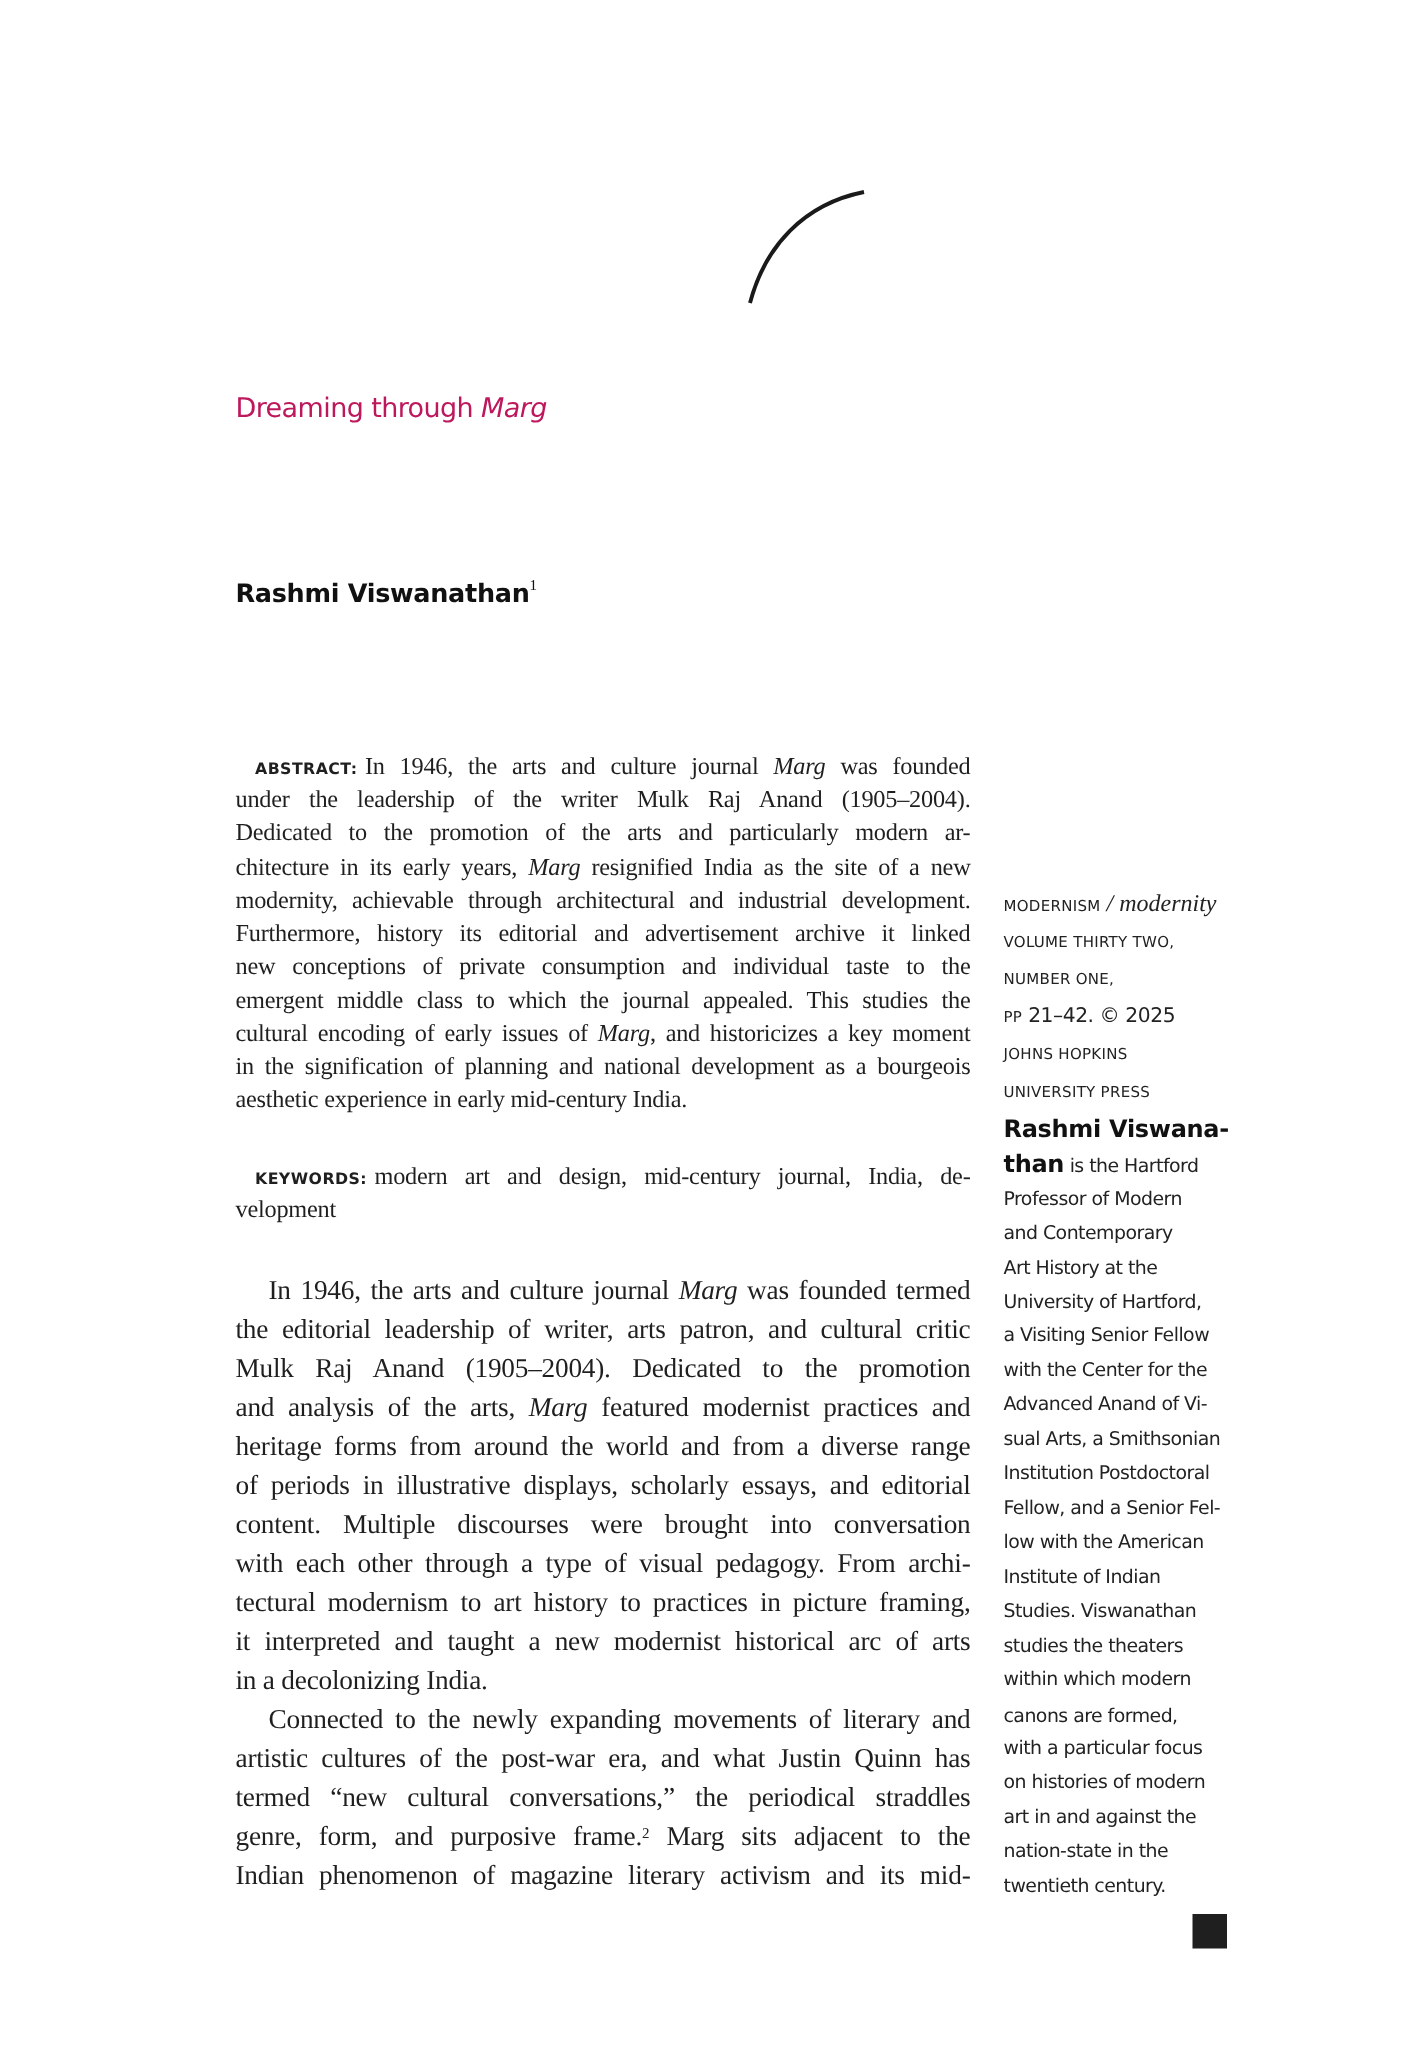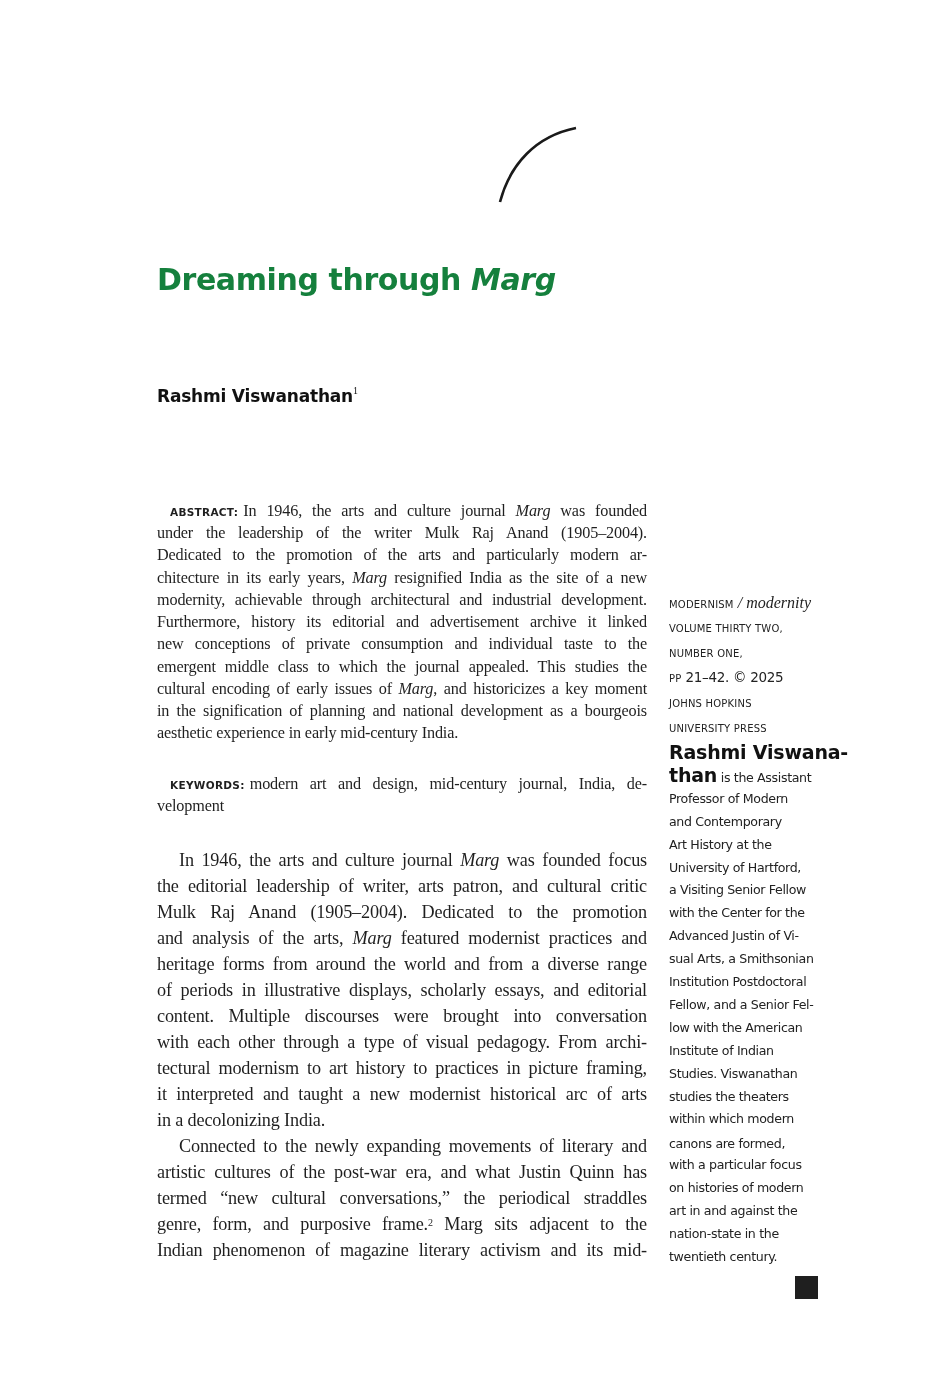--- a/index.html
+++ b/index.html
@@ -3,42 +3,42 @@
 <meta charset="utf-8">
 <style>
   html, body { margin: 0; padding: 0; background: #ffffff; }
   body { width: 934px; height: 1380px; position: relative; overflow: hidden; color: #1f1f1f; }
   .abs { position: absolute; }
   .sans { font-family: "DejaVu Sans", sans-serif; }
   .serif { font-family: "Liberation Serif", serif; }
 
   #arc { left: 496px; top: 124px; width: 84px; height: 80px; }
 
-  #title { left: 157px; top: 262px; font-size: 30px; font-weight: bold; letter-spacing: -0.4px; color: #15803d; white-space: nowrap; }
+  #title { left: 157px; top: 262px; font-size: 18px; font-weight: normal; letter-spacing: -0.4px; color: #be185d; white-space: nowrap; }
   #title i { font-style: italic; }
   #author { left: 157px; top: 386px; font-size: 17px; font-weight: bold; letter-spacing: -0.2px; color: #111; white-space: nowrap; }
   #author sup { font-family: "Liberation Serif", serif; font-weight: normal; font-size: 10px; vertical-align: top; position: relative; top: -1px; }
 
   .line { position: absolute; left: 157px; width: 490px; white-space: nowrap; text-align: justify; text-align-last: justify; }
   .line.last { text-align-last: left; }
   .abstract .line { font-size: 16.2px; line-height: 22px; letter-spacing: -0.15px; }
   .body-text .line { font-size: 18.2px; line-height: 26px; letter-spacing: -0.15px; }
   .line.indent { left: 179px; width: 468px; }
   .smallcap { font-family: "DejaVu Sans", sans-serif; font-weight: bold; font-size: 10.5px; letter-spacing: 0.3px; margin-right: 5px; margin-left: 13px; }
   .line i { font-style: italic; }
   .line sup { font-size: 10px; vertical-align: top; position: relative; top: -1px; }
 
   #meta { left: 669px; top: 548px; width: 200px; }
   .meta-line { position: absolute; left: 0; white-space: nowrap; font-family: "DejaVu Sans", sans-serif; font-size: 10px; letter-spacing: 0.2px; color: #222; margin-top: 44px; }
   .meta-line .big { font-size: 13.5px; letter-spacing: -0.3px; }
   .meta-line .it { font-family: "Liberation Serif", serif; font-style: italic; font-size: 16px; letter-spacing: 0; }
 
   #bio { left: 669px; top: 741px; width: 160px; }
   .bio-line { position: absolute; left: 0; white-space: nowrap; font-family: "DejaVu Sans", sans-serif; font-size: 12.6px; letter-spacing: -0.35px; color: #222; line-height: 23px; }
-  .bio-line b { font-weight: bold; font-size: 19px; color: #111; letter-spacing: -0.2px; }
+  .bio-line b { font-weight: bold; font-size: 16px; color: #111; letter-spacing: -0.2px; }
 
   #end-mark { left: 795px; top: 1276px; width: 23px; height: 23px; background: #1f1f1f; }
 </style>
 </head>
 <body>
 
 <svg id="arc" class="abs" viewBox="0 0 84 80">
   <path d="M4 78 C 14 40, 40 12, 80 4" fill="none" stroke="#1a1a1a" stroke-width="2.6" stroke-linecap="butt"></path>
 </svg>
 
@@ -57,21 +57,21 @@
   <div class="line" style="top:656px">emergent middle class to which the journal appealed. This studies the</div>
   <div class="line" style="top:678px"><span>cultural encoding of early issues of </span><i>Marg</i><span>, and historicizes a key moment</span></div>
   <div class="line" style="top:700px">in the signification of planning and national development as a bourgeois</div>
   <div class="line last" style="top:722px">aesthetic experience in early mid-century India.</div>
 
   <div class="line" style="top:773px"><span class="smallcap">KEYWORDS:</span><span>modern art and design, mid-century journal, India, de-</span></div>
   <div class="line last" style="top:795px">velopment</div>
 </div>
 
 <div class="body-text serif">
-  <div class="line indent" style="top:847px"><span>In 1946, the arts and culture journal </span><i>Marg</i><span> was founded focus</span></div>
+  <div class="line indent" style="top:847px"><span>In 1946, the arts and culture journal </span><i>Marg</i><span> was founded termed</span></div>
   <div class="line" style="top:873px">the editorial leadership of writer, arts patron, and cultural critic</div>
   <div class="line" style="top:899px">Mulk Raj Anand (1905–2004). Dedicated to the promotion</div>
   <div class="line" style="top:925px"><span>and analysis of the arts, </span><i>Marg</i><span> featured modernist practices and</span></div>
   <div class="line" style="top:951px">heritage forms from around the world and from a diverse range</div>
   <div class="line" style="top:977px">of periods in illustrative displays, scholarly essays, and editorial</div>
   <div class="line" style="top:1003px">content. Multiple discourses were brought into conversation</div>
   <div class="line" style="top:1029px">with each other through a type of visual pedagogy. From archi-</div>
   <div class="line" style="top:1055px">tectural modernism to art history to practices in picture framing,</div>
   <div class="line" style="top:1081px">it interpreted and taught a new modernist historical arc of arts</div>
   <div class="line last" style="top:1107px">in a decolonizing India.</div>
@@ -87,28 +87,28 @@
   <div class="meta-line" style="top:2px"><span>MODERNISM</span><span class="it"> / </span><span class="it">modernity</span></div>
   <div class="meta-line" style="top:31px">VOLUME THIRTY TWO,</div>
   <div class="meta-line" style="top:56px">NUMBER ONE,</div>
   <div class="meta-line" style="top:77px"><span>PP</span><span class="big"> 21–42. © 2025</span></div>
   <div class="meta-line" style="top:106px">JOHNS HOPKINS</div>
   <div class="meta-line" style="top:131px">UNIVERSITY PRESS</div>
 </div>
 
 <div id="bio" class="abs">
     <div class="bio-line" style="top: 0px;"><b>Rashmi Viswana-</b></div>
-    <div class="bio-line" style="top: 22.9px;"><b>than</b><span> is the Assistant</span></div>
+    <div class="bio-line" style="top: 22.9px;"><b>than</b><span> is the Hartford</span></div>
     <div class="bio-line" style="top: 45.8px;"><span>Professor of Modern</span></div>
     <div class="bio-line" style="top: 68.7px;"><span>and Contemporary</span></div>
     <div class="bio-line" style="top: 91.6px;"><span>Art History at the</span></div>
     <div class="bio-line" style="top: 114.5px;"><span>University of Hartford,</span></div>
     <div class="bio-line" style="top: 137.4px;"><span>a Visiting Senior Fellow</span></div>
     <div class="bio-line" style="top: 160.3px;"><span>with the Center for the</span></div>
-    <div class="bio-line" style="top: 183.2px;"><span>Advanced Justin of Vi-</span></div>
+    <div class="bio-line" style="top: 183.2px;"><span>Advanced Anand of Vi-</span></div>
     <div class="bio-line" style="top: 206.1px;"><span>sual Arts, a Smithsonian</span></div>
     <div class="bio-line" style="top: 229px;"><span>Institution Postdoctoral</span></div>
     <div class="bio-line" style="top: 251.9px;"><span>Fellow, and a Senior Fel-</span></div>
     <div class="bio-line" style="top: 274.8px;"><span>low with the American</span></div>
     <div class="bio-line" style="top: 297.7px;"><span>Institute of Indian</span></div>
     <div class="bio-line" style="top: 320.6px;"><span>Studies. Viswanathan</span></div>
     <div class="bio-line" style="top: 343.5px;"><span>studies the theaters</span></div>
     <div class="bio-line" style="top: 366.4px;"><span>within which modern</span></div>
     <div class="bio-line" style="top: 391px;"><span>canons are formed,</span></div>
     <div class="bio-line" style="top: 412.2px;"><span>with a particular focus</span></div>

